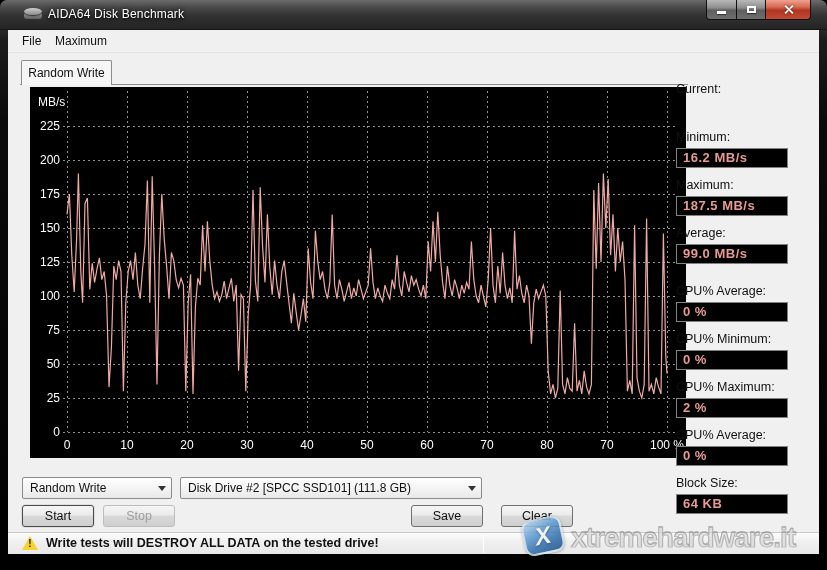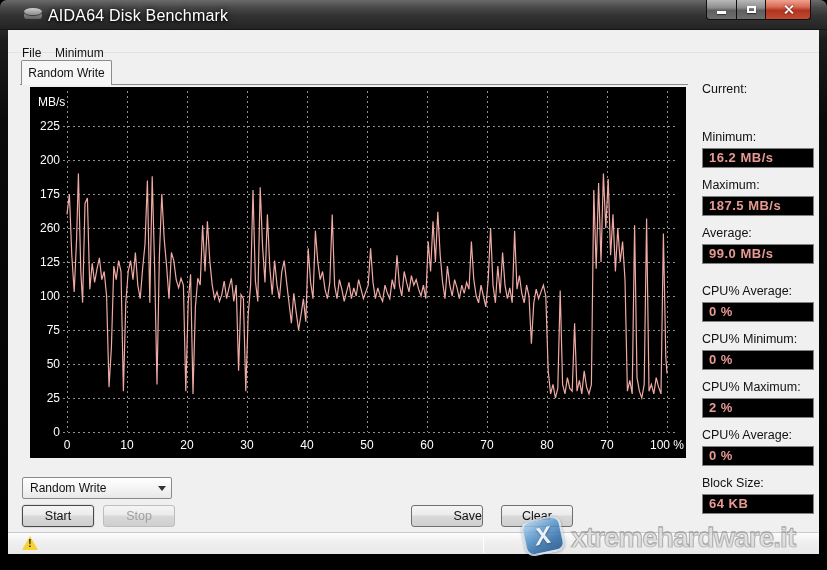--- a/index.html
+++ b/index.html
@@ -6,69 +6,69 @@
   html,body { width:827px; height:570px; background:#000; font-family:"Liberation Sans", sans-serif; }
   .stage { position:relative; width:827px; height:570px; background:linear-gradient(180deg,#4a4a4a 0,#1c1c1c 40px,#0a0a0a 120px,#000 100%); border-radius:7px 7px 0 0; overflow:hidden; }
 
   
   .titlebar { position:absolute; left:0; top:0; width:827px; height:30px;
     background:linear-gradient(180deg,#6b6b6b 0,#4a4a4a 25%,#323232 55%,#242424 100%);
     border-radius:7px 7px 0 0; border-bottom:1px solid #161616; }
   .app-icon { position:absolute; left:24px; top:8px; width:18px; height:13px; }
   .app-icon .disk-top { position:absolute; left:0; top:0; width:18px; height:7px; border-radius:50%; background:linear-gradient(180deg,#cfcfcf,#8a8a8a); box-shadow:0 1px 1px rgba(0,0,0,.6); }
   .app-icon .disk-body { position:absolute; left:0; top:4px; width:18px; height:7px; border-radius:3px/4px; background:linear-gradient(180deg,#9d9d9d,#5f5f5f); }
-  .window-title { position:absolute; left:48px; top:7px; color:#fff; font-size:16px; text-shadow:0 1px 3px #000, 0 0 6px rgba(0,0,0,.8); letter-spacing:.2px; }
+  .window-title { position:absolute; left:48px; top:7px; color:#fff; font-size:12px; text-shadow:0 1px 3px #000, 0 0 6px rgba(0,0,0,.8); letter-spacing:.2px; }
 
   .winbtns { position:absolute; top:0; right:16px; height:22px; display:flex; }
   .winbtn { height:20px; border:1px solid #101010; border-top:none; display:flex; align-items:center; justify-content:center; cursor:default; }
   .winbtn.min { width:31px; border-radius:0 0 0 4px; background:linear-gradient(180deg,#b9b9b9 0,#8e8e8e 40%,#5f5f5f 55%,#6e6e6e 100%); }
   .winbtn.max { width:29px; border-left:none; background:linear-gradient(180deg,#b9b9b9 0,#8e8e8e 40%,#5f5f5f 55%,#6e6e6e 100%); }
   .winbtn.close { width:45px; border-left:none; border-radius:0 0 4px 0; background:linear-gradient(180deg,#f0a191 0,#d96c55 35%,#b03523 55%,#c24b2f 100%); }
   .glyph-min { width:9px; height:3px; background:#fff; box-shadow:0 1px 1px #333; margin-top:6px; }
   .glyph-max { width:9px; height:7px; border:2px solid #fff; box-shadow:0 1px 1px #333; }
   .glyph-close { position:relative; width:11px; height:11px; }
   .glyph-close::before,.glyph-close::after { content:""; position:absolute; left:5px; top:0; width:2px; height:11px; background:#fff; box-shadow:0 0 2px #511; }
   .glyph-close::before { transform:rotate(45deg); }
   .glyph-close::after { transform:rotate(-45deg); }
 
   
   .client { position:absolute; left:8px; top:30px; width:811px; height:524px; background:#f0f0f0; }
   .menubar { position:absolute; left:8px; top:30px; width:811px; height:23px; background:#f0f0f0; border-bottom:1px solid #e3e3e3; }
-  .menu-item { position:absolute; top:0; height:22px; line-height:22px; padding:12px 7px; font-size:12px; color:#111; }
+  .menu-item { position:absolute; top:0; height:22px; line-height:22px; padding:0 7px; font-size:12px; color:#111; }
   .menu-file { left:7px; }
   .menu-options { left:40px; }
 
   
   .tab { position:absolute; left:21px; top:60px; width:91px; height:25px; background:#f6f6f6; border:1px solid #8c8c8c; border-bottom:none; border-radius:2px 2px 0 0; font-size:12px; color:#111; text-align:center; line-height:24px; z-index:3; }
   .tabpage { position:absolute; left:20px; top:84px; width:668px; height:382px; background:#f0f0f0; border-top:1px solid #8c8c8c; }
 
   
   .chart { position:absolute; left:30px; top:87px; width:656px; height:371px; background:#000; }
   .chart svg { position:absolute; left:0; top:0; }
   .unit-label { position:absolute; left:8px; top:8px; color:#fff; font-size:12px; }
   .timer { position:absolute; left:497px; top:4px; width:90px; color:#e89a92; font-size:19px; font-weight:bold; letter-spacing:1px; text-shadow:0 0 1px #7a3b36; }
   .ytick { position:absolute; left:2px; width:28px; text-align:right; color:#fff; font-size:12px; height:14px; line-height:14px; }
   .xtick { position:absolute; top:351px; width:48px; text-align:center; color:#fff; font-size:12px; height:14px; line-height:14px; }
 
   
-  .stat-group { position:absolute; left:702px; width:112px; }
+  .stat-group { position:absolute; left:676px; width:112px; }
   .stat-label { font-size:12.5px; color:#111; height:15px; margin-bottom:3px; white-space:nowrap; }
   .stat-value { width:112px; height:20px; background:#000; border:1px solid #828282; color:#e89a92; font-size:13px; font-weight:bold; line-height:18px; padding-left:6px; letter-spacing:.5px; }
 
   
   .combo { position:absolute; height:22px; background:linear-gradient(180deg,#ffffff,#f2f2f2 60%,#e8e8e8); border:1px solid #8a8a8a; border-radius:2px; font-size:12px; color:#111; line-height:20px; padding-left:7px; }
   .combo .arrowbox { position:absolute; right:1px; top:1px; width:17px; height:18px; display:flex; align-items:center; justify-content:center; }
   .combo .arrow { width:0; height:0; border-left:4px solid transparent; border-right:4px solid transparent; border-top:5px solid #333; }
   .combo-test { left:22px; top:477px; width:150px; }
   .combo-drive { left:180px; top:477px; width:302px; }
 
   .btn { position:absolute; top:505px; width:72px; height:22px; background:linear-gradient(180deg,#f5f5f5 0,#ebebeb 45%,#d9d9d9 50%,#cfcfcf 100%); border:1px solid #707070; border-radius:3px; font-size:12.5px; color:#111; text-align:center; line-height:20px; }
   .btn-start { left:22px; border-color:#4a4a4a; box-shadow:inset 0 0 0 1px #cfe0ef00, 0 0 0 1px #dfdfdf; }
   .btn-stop { left:103px; color:#9f9f9f; border-color:#bdbdbd; }
-  .btn-save { left:411px;text-align:right; }
+  .btn-save { left:411px; }
   .btn-clear { left:501px; }
 
   
   .statusbar { position:absolute; left:8px; top:532px; width:811px; height:22px; background:linear-gradient(180deg,#fdfdfd 0,#f0f0f0 40%,#e8e8e8 100%); border-top:1px solid #c9c9c9; }
   .warn-icon { position:absolute; left:14px; top:3px; width:16px; height:14px; background:#f7d232; clip-path:polygon(50% 0,100% 100%,0 100%); display:flex; align-items:flex-end; justify-content:center; }
   .warn-icon span { color:#222; font-size:10px; font-weight:bold; line-height:12px; }
   .warn-text { position:absolute; left:38px; top:3px; font-size:12.5px; font-weight:bold; color:#111; }
   .status-divider { position:absolute; left:475px; top:2px; width:1px; height:18px; background:#c2c2c2; border-right:1px solid #fff; }
 
   
@@ -101,21 +101,21 @@
       <div class="winbtn close">
           <div class="glyph-close"></div>
         </div>
     </div>
   </div>
 
   <div class="client"></div>
 
   <div class="menubar">
     <div class="menu-item menu-file">File</div>
-    <div class="menu-item menu-options">Minimum</div>
+    <div class="menu-item menu-options">Maximum</div>
   </div>
 
   <div class="tab">Random Write</div>
   <div class="tabpage"></div>
 
   <div class="chart">
     <svg id="chart-svg" width="656" height="371">
         <line x1="37.5" y1="4" x2="37.5" y2="345" stroke="#8f8f8f" stroke-width="1" stroke-dasharray="2 3"></line>
         <line x1="97.5" y1="4" x2="97.5" y2="345" stroke="#8f8f8f" stroke-width="1" stroke-dasharray="2 3"></line>
         <line x1="157.5" y1="4" x2="157.5" y2="345" stroke="#8f8f8f" stroke-width="1" stroke-dasharray="2 3"></line>
@@ -140,21 +140,21 @@
         <polyline points="37.0,127.4 39.4,107.0 41.8,168.2 44.2,204.9 46.6,151.9 48.4,86.6 50.8,184.5 52.6,215.8 55.0,116.5 57.4,111.1 59.8,202.2 62.2,176.4 64.6,195.4 67.0,181.8 69.4,170.9 71.8,192.7 74.2,184.5 76.6,209.0 79.0,300.1 81.4,260.7 83.8,179.1 86.2,192.7 88.6,173.6 91.0,184.5 93.4,304.2 95.8,215.8 98.2,184.5 100.6,173.6 103.0,192.7 105.4,165.5 107.8,198.1 110.2,211.7 112.6,181.8 115.0,157.3 117.4,93.4 119.8,215.8 122.2,89.3 124.6,179.1 127.0,297.4 129.4,168.2 131.8,107.0 134.2,151.9 136.6,179.1 139.0,211.7 141.4,165.5 143.8,173.6 146.2,192.7 148.6,200.8 151.0,191.3 153.4,198.1 155.8,304.2 158.2,215.8 160.6,187.2 163.0,306.9 165.4,219.9 167.8,191.3 170.2,198.1 172.6,138.3 175.0,184.5 177.4,134.2 179.8,173.6 182.2,198.1 184.6,211.7 187.0,204.9 189.4,214.4 191.8,207.6 194.2,194.0 196.6,211.7 199.0,200.8 201.4,191.3 203.8,214.4 206.2,198.1 208.6,283.8 211.0,207.6 213.4,211.7 215.8,304.2 218.2,228.0 220.6,198.1 223.0,102.9 225.4,194.0 227.8,214.4 230.2,100.2 232.6,160.0 235.0,195.4 237.4,127.4 239.8,180.4 242.2,207.6 244.6,173.6 247.0,198.1 249.4,211.7 251.8,184.5 254.2,173.6 256.6,195.4 259.0,215.8 261.4,236.2 263.8,206.3 266.2,225.3 268.6,243.0 271.0,228.0 273.4,211.7 275.8,234.8 278.2,161.4 280.6,195.4 283.0,211.7 285.4,143.7 287.8,175.0 290.2,192.7 292.6,184.5 295.0,202.2 297.4,211.7 299.8,195.4 302.2,127.4 304.6,198.1 307.0,211.7 309.4,192.7 311.8,202.2 314.2,214.4 316.6,204.9 319.0,195.4 321.4,211.7 323.8,200.8 326.2,209.0 328.6,192.7 331.0,202.2 333.4,211.7 335.8,204.9 338.2,198.1 340.6,161.4 343.0,195.4 345.4,211.7 347.8,200.8 350.2,209.0 352.6,214.4 355.0,198.1 357.4,206.3 359.8,211.7 362.2,192.7 364.6,202.2 367.0,168.2 369.4,198.1 371.8,209.0 374.2,184.5 376.6,195.4 379.0,204.9 381.4,188.6 383.8,198.1 386.2,192.7 388.6,202.2 391.0,209.0 393.4,198.1 395.8,211.7 398.2,154.6 400.6,184.5 403.0,134.2 405.4,175.0 407.8,124.7 410.2,168.2 412.6,195.4 415.0,211.7 417.4,179.1 419.8,198.1 422.2,209.0 424.6,192.7 427.0,200.8 429.4,211.7 431.8,198.1 434.2,206.3 436.6,195.4 439.0,202.2 441.4,154.6 443.8,192.7 446.2,209.0 448.6,215.8 451.0,198.1 453.4,209.0 455.8,219.9 458.2,192.7 460.6,141.0 463.0,198.1 465.4,215.8 467.8,179.1 470.2,206.3 472.6,165.5 475.0,198.1 477.4,211.7 479.8,200.8 482.2,215.8 484.6,143.7 487.0,202.2 489.4,188.6 491.8,206.3 494.2,215.8 496.6,198.1 499.0,209.0 501.4,256.6 503.8,215.8 506.2,202.2 508.6,211.7 511.0,204.9 513.4,198.1 515.8,209.0 518.2,283.8 520.6,306.9 523.0,297.4 525.4,311.0 527.8,301.5 530.2,203.6 532.6,297.4 535.0,306.9 537.4,290.6 539.8,301.5 542.2,304.2 544.6,236.2 547.0,304.2 549.4,293.3 551.8,306.9 554.2,283.8 556.6,300.1 559.0,306.9 561.4,297.4 563.8,102.9 566.2,181.8 568.6,96.1 571.0,175.0 573.4,86.6 575.8,141.0 578.2,92.0 580.6,168.2 583.0,127.4 585.4,184.5 587.8,141.0 590.2,175.0 592.6,154.6 595.0,192.7 597.4,304.2 599.8,293.3 602.2,306.9 604.6,138.3 607.0,290.6 609.4,304.2 611.8,311.0 614.2,297.4 616.6,131.5 619.0,304.2 621.4,297.4 623.8,306.9 626.2,290.6 628.6,300.1 631.0,306.9 633.4,146.4 635.8,270.2 637.0,286.5" fill="none" stroke="#efaaa3" stroke-width="1.2"></polyline>
       </svg>
     <div class="unit-label">MB/s</div>
     <div id="y-labels">
         <div class="ytick" style="top: 338px;">0</div>
         <div class="ytick" style="top: 304px;">25</div>
         <div class="ytick" style="top: 270px;">50</div>
         <div class="ytick" style="top: 236px;">75</div>
         <div class="ytick" style="top: 202px;">100</div>
         <div class="ytick" style="top: 168px;">125</div>
-        <div class="ytick" style="top: 134px;">260</div>
+        <div class="ytick" style="top: 134px;">150</div>
         <div class="ytick" style="top: 100px;">175</div>
         <div class="ytick" style="top: 66px;">200</div>
         <div class="ytick" style="top: 32px;">225</div>
       </div>
     <div id="x-labels">
         <div class="xtick" style="left: 13px;">0</div>
         <div class="xtick" style="left: 73px;">10</div>
         <div class="xtick" style="left: 133px;">20</div>
         <div class="xtick" style="left: 193px;">30</div>
         <div class="xtick" style="left: 253px;">40</div>
@@ -204,30 +204,37 @@
         <div class="stat-value">64 KB</div>
       </div>
   </div>
 
   <div class="combo combo-test">
     <span>Random Write</span>
     <div class="arrowbox">
         <div class="arrow"></div>
       </div>
   </div>
+  <div class="combo combo-drive">
+    <span>Disk Drive #2  [SPCC SSD101]  (111.8 GB)</span>
+    <div class="arrowbox">
+        <div class="arrow"></div>
+      </div>
+  </div>
 
   <div class="btn btn-start">Start</div>
   <div class="btn btn-stop">Stop</div>
   <div class="btn btn-save">Save</div>
   <div class="btn btn-clear">Clear</div>
 
   <div class="statusbar">
     <div class="warn-icon">
         <span>!</span>
       </div>
+    <div class="warn-text">Write tests will DESTROY ALL DATA on the tested drive!</div>
     <div class="status-divider"></div>
   </div>
 
   <div class="watermark">
     <div class="wm-logo">
         <span class="wm-x">X</span>
       </div>
     <div class="wm-text">xtremehardware.it</div>
   </div>
 

